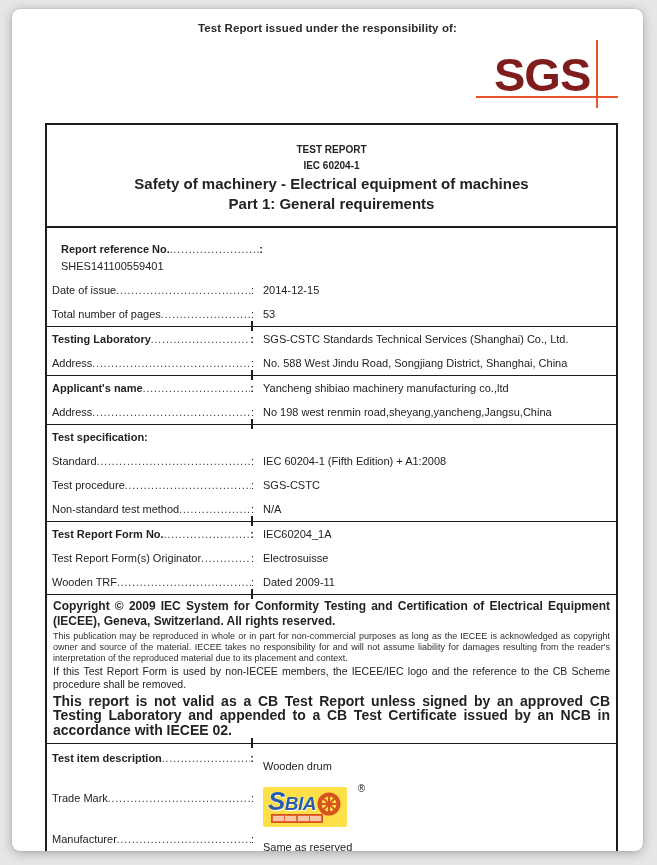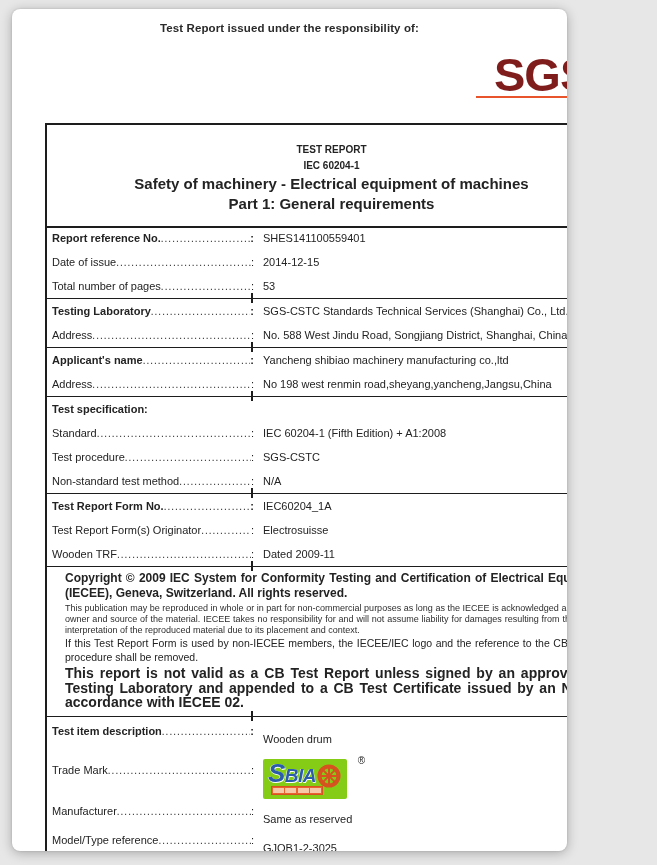--- a/index.html
+++ b/index.html
@@ -5,21 +5,21 @@
   * { margin:0; padding:0; box-sizing:border-box; }
   html,body { width:657px; height:865px; }
   body {
     font-family: "Liberation Sans", "DejaVu Sans", sans-serif;
     background:#e7e7e7;
     color:#232323;
     overflow:hidden;
   }
   .stage { position:relative; width:657px; height:865px; background:#e7e7e7; }
   .page {
-    position:absolute; left:12px; top:9px; width:555px; height:842px;
+    position:absolute; left:12px; top:9px; width:631px; height:842px;
     background:#ffffff; border-radius:8px;
     box-shadow:0 2px 12px rgba(0,0,0,0.28), 0 0 2px rgba(0,0,0,0.15);
     overflow:hidden;
   }
   
   .hdr-note {
     text-align:center; padding-top:13px;
     font-size:11.5px; font-weight:bold; color:#2a2a2a;
     letter-spacing:0.1px;
   }
@@ -42,44 +42,44 @@
   }
   .title-box .t1 { font-size:10px; font-weight:bold; line-height:16px; }
   .title-box .t2 { font-size:15px; font-weight:bold; line-height:19.5px; }
   .group { border-top:1.6px solid #1d1d1d; position:relative; }
   .group:first-of-type { border-top:none; }
   .group.ticked::before {
     content:""; position:absolute; left:204px; top:-6px;
     width:1.6px; height:10px; background:#1d1d1d;
   }
   .row { display:flex; align-items:baseline; padding:4px 6px 3.5px 5px; line-height:16.5px; }
-  .g-first { padding-top:2px; }
+  .g-first { padding-top:13px;flex-direction:column; }
   .lbl { width:202px; flex:none; display:flex; align-items:baseline; white-space:nowrap; }
   .lbl .t { flex:none; }
   .dots { flex:1 1 auto; overflow:hidden; height:15px; }
   .dots::after {
     content:"..........................................................................................";
     letter-spacing:1px; font-weight:normal; color:#2a2a2a; font-size:10px;
   }
   .colon { flex:none; }
   .val { margin-left:9px; flex:1; }
   .b { font-weight:bold; }
   .g7 .row { padding-top:6px; padding-bottom:6px; }
   .g7 .val { position:relative; top:8px; }
   
-  .copy { padding:4px 6px 6px 18px; }
+  .copy { padding:4px 6px 6px 6px; }
   .copy .head { font-size:12px; font-weight:bold; line-height:15px; text-align:justify; }
   .copy .fine { font-size:9px; line-height:11px; text-align:justify; margin-top:2px; color:#2e2e2e; }
   .copy .usage { font-size:10.5px; line-height:13.5px; text-align:justify; margin-top:1px; }
   .copy .valid { font-size:14px; font-weight:bold; line-height:14.5px; text-align:justify; margin-top:2px; }
   
   .row-tm { padding-top:5px; padding-bottom:5px; }
   .tm-wrap { position:relative; width:96px; }
   .tm-box {
-    width:84px; height:40px; background:#84cc16; border-radius:2px;
+    width:84px; height:40px; background:#fde047; border-radius:2px;
     position:relative; padding:3px 4px 0 5px; display:flex; align-items:flex-start;
   }
   .tm-name {
     display:block; font-weight:bold; font-style:italic; font-size:19px; line-height:22px;
     text-shadow:0.5px 0.5px 0 #fff, -0.5px -0.5px 0 #fff;
     letter-spacing:-0.5px;
   }
   .tm-name::first-letter { font-size:26px; }
   .tm-wheel { margin-left:1px; margin-top:2px; }
   .tm-cn {

